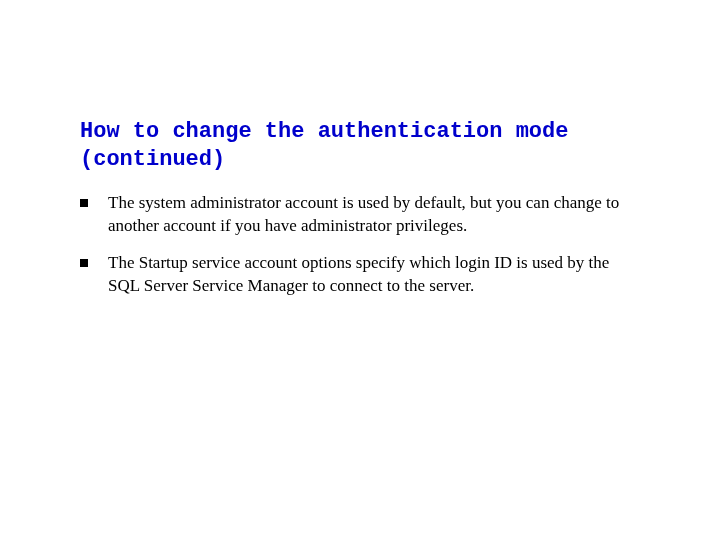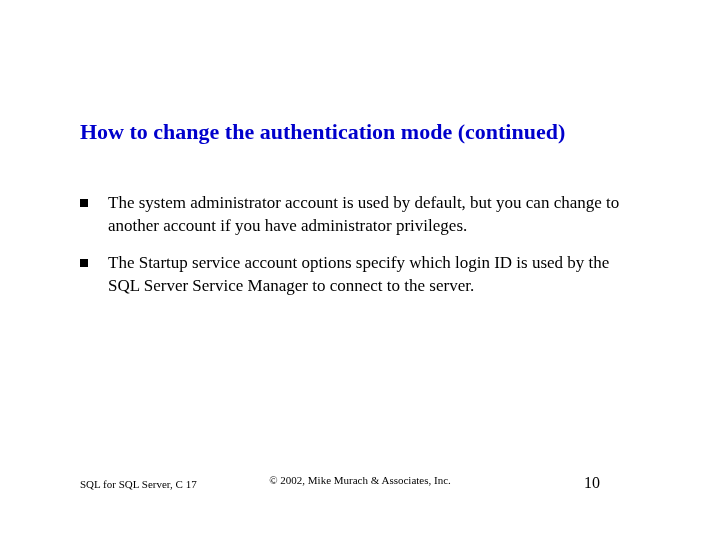--- a/index.html
+++ b/index.html
@@ -17,21 +17,21 @@
     position: relative;
     width: 720px;
     height: 540px;
     box-sizing: border-box;
   }
   .title {
     position: absolute;
     left: 80px;
     top: 118px;
     width: 560px;
-    font-family: Liberation Serif, serif;
+    font-family: Liberation Mono, monospace;
     font-weight: 700;
     font-size: 22px;
     line-height: 1.25;
     color: #0000cc;
   }
   .bullets {
     position: absolute;
     left: 80px;
     top: 192px;
     width: 560px;
@@ -98,19 +98,14 @@
     <li>
       <span class="bullet-dot"></span>
       <span class="bullet-text">The system administrator account is used by default, but you can change to another account if you have administrator privileges.</span>
     </li>
     <li>
       <span class="bullet-dot"></span>
       <span class="bullet-text">The Startup service account options specify which login ID is used by the SQL Server Service Manager to connect to the server.</span>
     </li>
   </ul>
 
-  <div class="footer">
-    <span class="footer-left">SQL for SQL Server, C 17</span>
-    <span class="footer-center">© 2002, Mike Murach &amp; Associates, Inc.</span>
-    <span class="footer-right">10</span>
-  </div>
 
 </div>
 
 </body></html>

